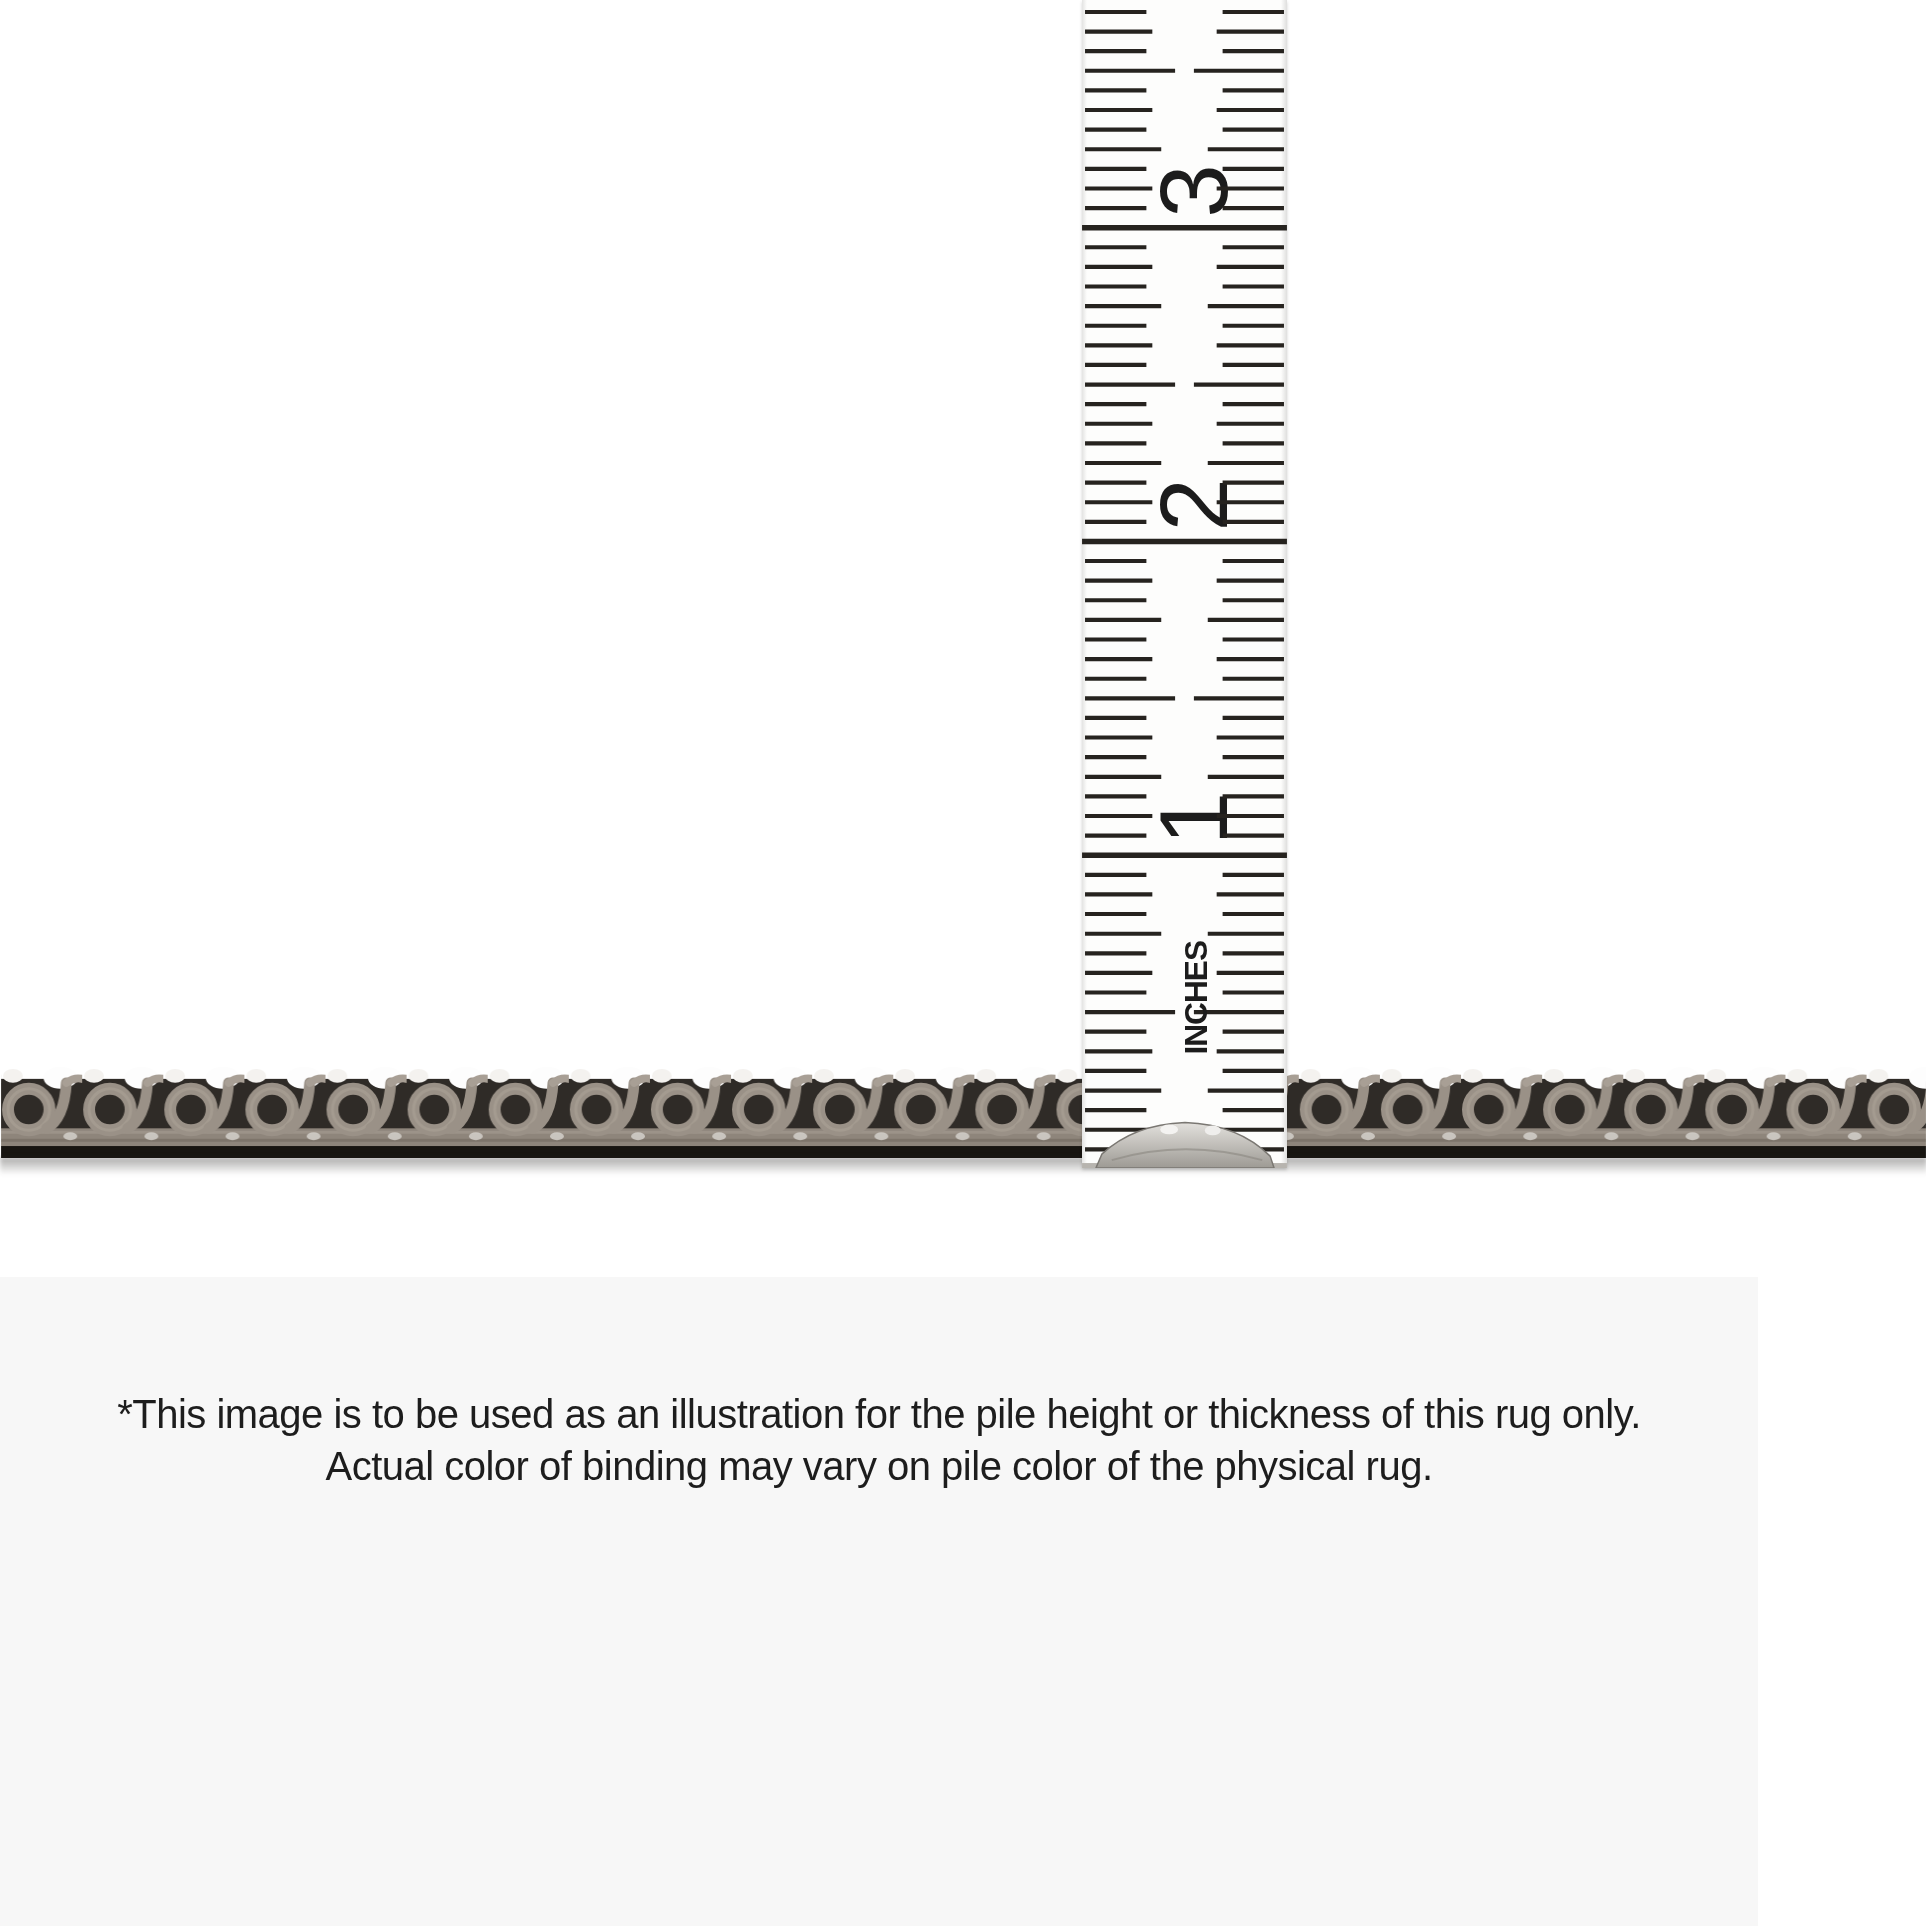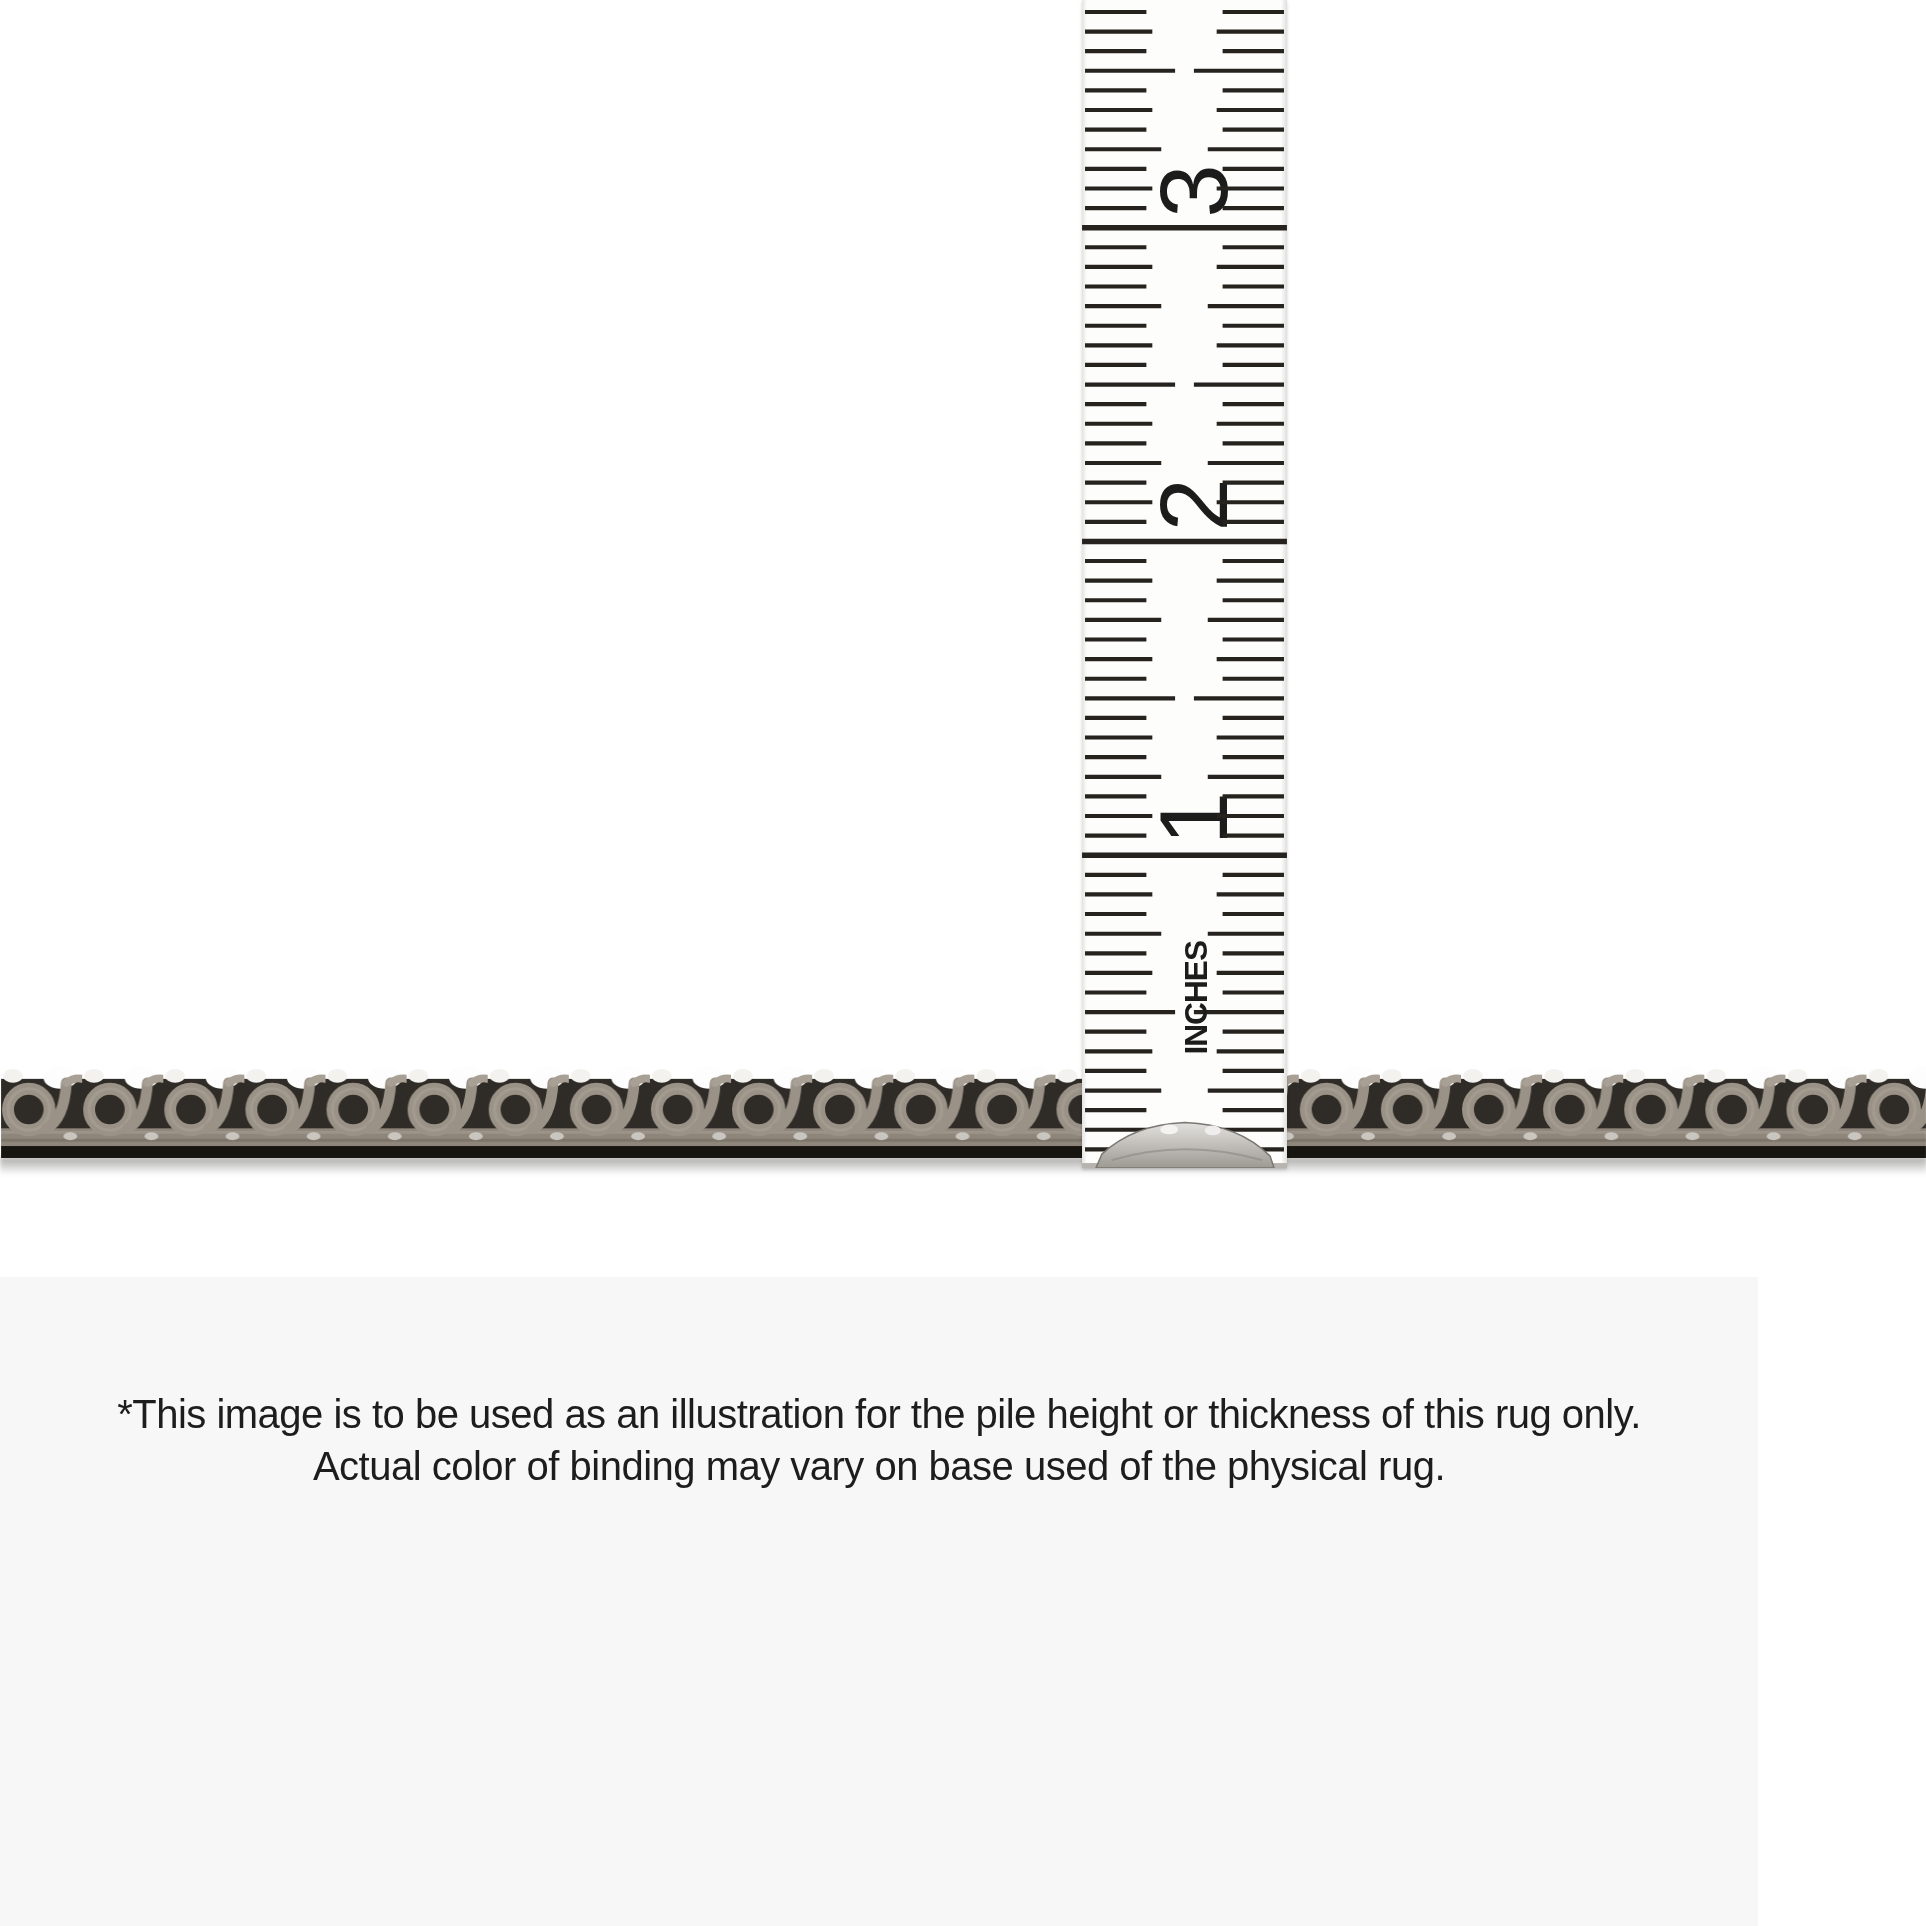--- a/index.html
+++ b/index.html
@@ -228,17 +228,17 @@
     <ellipse cx="88" cy="1141" rx="9" ry="5" fill="#f4f3f1"></ellipse>
     <ellipse cx="132" cy="1142" rx="8" ry="5" fill="#efeeec"></ellipse>
   </g>
         </svg>
     </div>
 
   </div>
 
   <div class="caption">
     <p>*This image is to be used as an illustration for the pile height or thickness of this rug only.</p>
-    <p>Actual color of binding may vary on base used of the physical rug.</p>
+    <p>Actual color of binding may vary on pile color of the physical rug.</p>
   </div>
 
 </div>
 
 
 </body></html>

